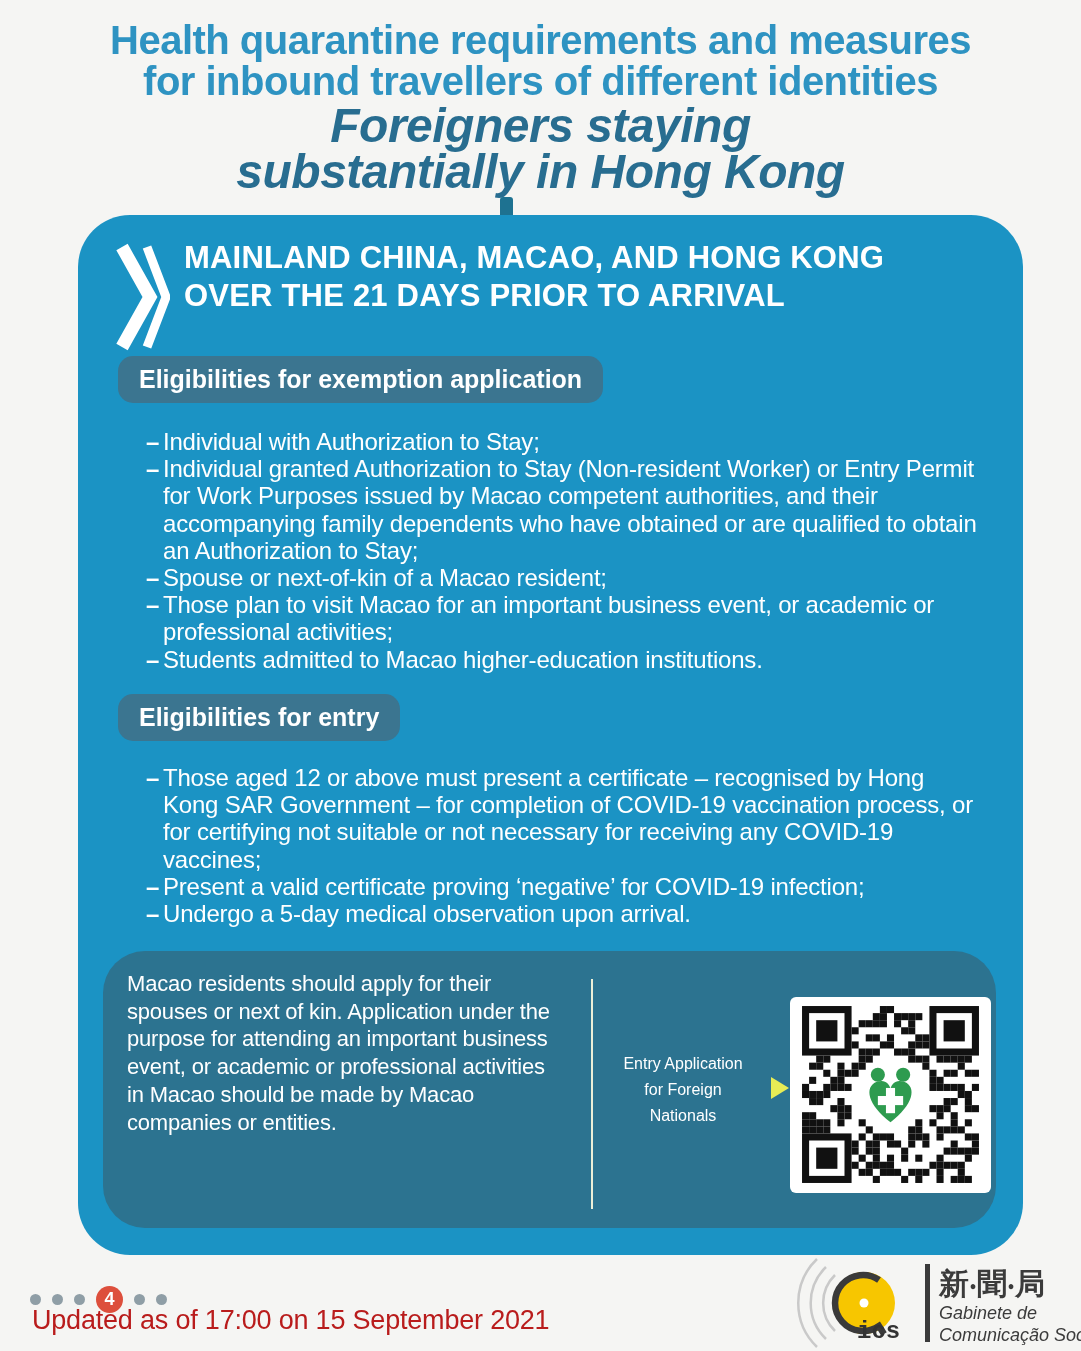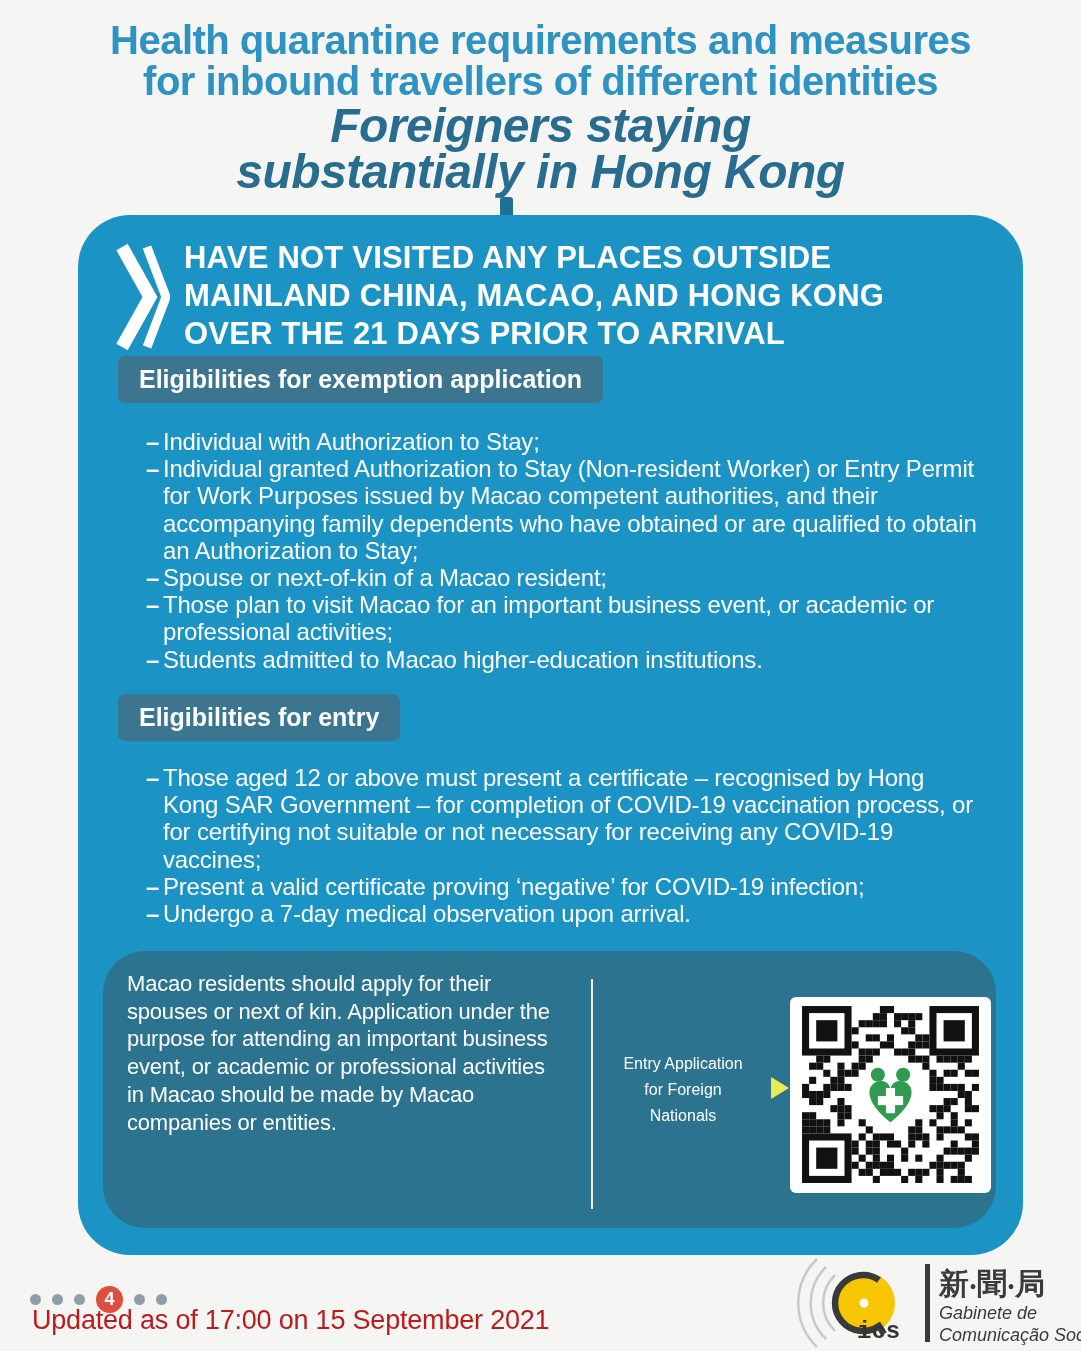--- a/index.html
+++ b/index.html
@@ -11,21 +11,21 @@
               color:#2e93c2;font-weight:bold;font-size:40px;line-height:41px;letter-spacing:-0.5px;}
   .sub-title{position:absolute;top:103px;left:0;width:1081px;text-align:center;
              color:#286d90;font-weight:bold;font-size:48px;line-height:46px;letter-spacing:-0.5px;font-style:italic;}
 
   
   .tab-peek{position:absolute;left:500px;top:197px;width:13px;height:24px;background:#1e7291;border-radius:3px 3px 0 0;}
   .card{position:absolute;left:78px;top:215px;width:945px;height:1040px;background:#1b93c4;border-radius:52px;}
   .chevron-icon{position:absolute;left:38px;top:28px;}
   .banner{position:absolute;left:106px;top:24px;color:#ffffff;font-weight:bold;
           font-size:31px;line-height:38px;letter-spacing:0.2px;}
-  .pill{position:absolute;left:40px;height:47px;line-height:47px;background:#3b7590;border-radius:7px;
+  .pill{position:absolute;left:40px;height:47px;line-height:47px;background:#3b7590;border-radius:15px;
         color:#fff;font-weight:bold;font-size:25px;padding:0 21px;white-space:nowrap;}
   .pill1{top:141px;}
   .pill2{top:479px;text-align:right;}
   .ilist{position:absolute;left:24px;margin:0;padding:0;list-style:none;width:892px;
          color:#fff;font-size:24px;line-height:27.2px;letter-spacing:-0.2px;}
   .ilist1{top:213px;}
   .ilist2{top:549px;width:874px;}
   .ilist li{padding-left:17px;text-indent:-17px;margin-left:44px;}
   .bullet{display:inline-block;width:17px;text-indent:0;font-weight:bold;}
 
@@ -66,41 +66,40 @@
   <div class="tab-peek"></div>
 
   <div class="card">
 
     <svg class="chevron-icon" width="54" height="108" viewBox="0 0 54 108">
       <polyline points="6,4 34,54 6,104" fill="none" stroke="#ffffff" stroke-width="13"></polyline>
       <polyline points="31,4 50,54 31,104" fill="none" stroke="#ffffff" stroke-width="9"></polyline>
     </svg>
 
     <div class="banner">
-      <div>HAVE NOT VISITED ANY PLACES OUTSIDE</div>
       <div>MAINLAND CHINA, MACAO, AND HONG KONG</div>
       <div>OVER THE 21 DAYS PRIOR TO ARRIVAL</div>
     </div>
 
     <div class="pill pill1">Eligibilities for exemption application</div>
 
     <ul class="ilist ilist1">
       <li><span class="bullet">–</span><span>Individual with Authorization to Stay;</span></li>
       <li><span class="bullet">–</span><span>Individual granted Authorization to Stay (Non-resident Worker) or Entry Permit for Work Purposes issued by Macao competent authorities, and their accompanying family dependents who have obtained or are qualified to obtain an Authorization to Stay;</span></li>
       <li><span class="bullet">–</span><span>Spouse or next-of-kin of a Macao resident;</span></li>
       <li><span class="bullet">–</span><span>Those plan to visit Macao for an important business event, or academic or professional activities;</span></li>
       <li><span class="bullet">–</span><span>Students admitted to Macao higher-education institutions.</span></li>
     </ul>
 
     <div class="pill pill2">Eligibilities for entry</div>
 
     <ul class="ilist ilist2">
       <li><span class="bullet">–</span><span>Those aged 12 or above must present a certificate – recognised by Hong Kong SAR Government – for completion of COVID-19 vaccination process, or for certifying not suitable or not necessary for receiving any COVID-19 vaccines;</span></li>
       <li><span class="bullet">–</span><span>Present a valid certificate proving ‘negative’ for COVID-19 infection;</span></li>
-      <li><span class="bullet">–</span><span>Undergo a 7-day medical observation upon arrival.</span></li>
+      <li><span class="bullet">–</span><span>Undergo a 5-day medical observation upon arrival.</span></li>
     </ul>
 
     <div class="note-panel">
       <div class="note-text">Macao residents should apply for their spouses or next of kin. Application under the purpose for attending an important business event, or academic or professional activities in Macao should be made by Macao companies or entities.</div>
       <div class="note-divider"></div>
       <div class="qr-label">
         <div>Entry Application</div>
         <div>for Foreign</div>
         <div>Nationals</div>
       </div>

